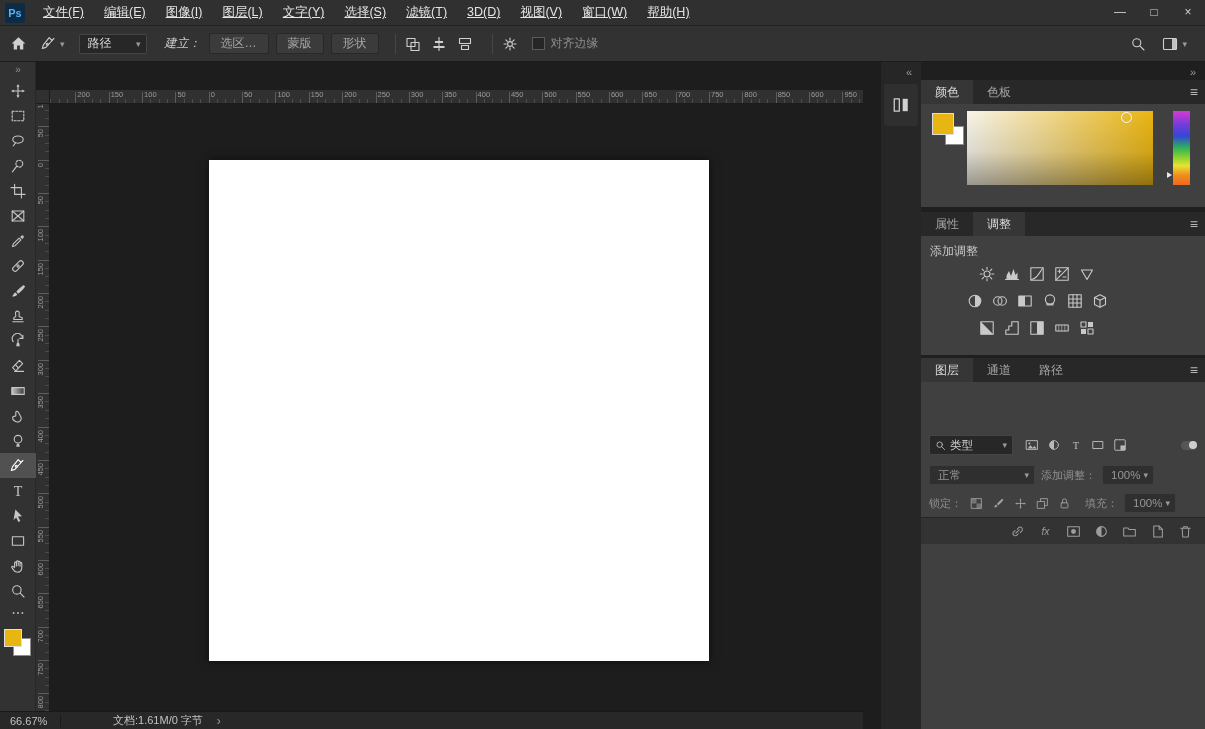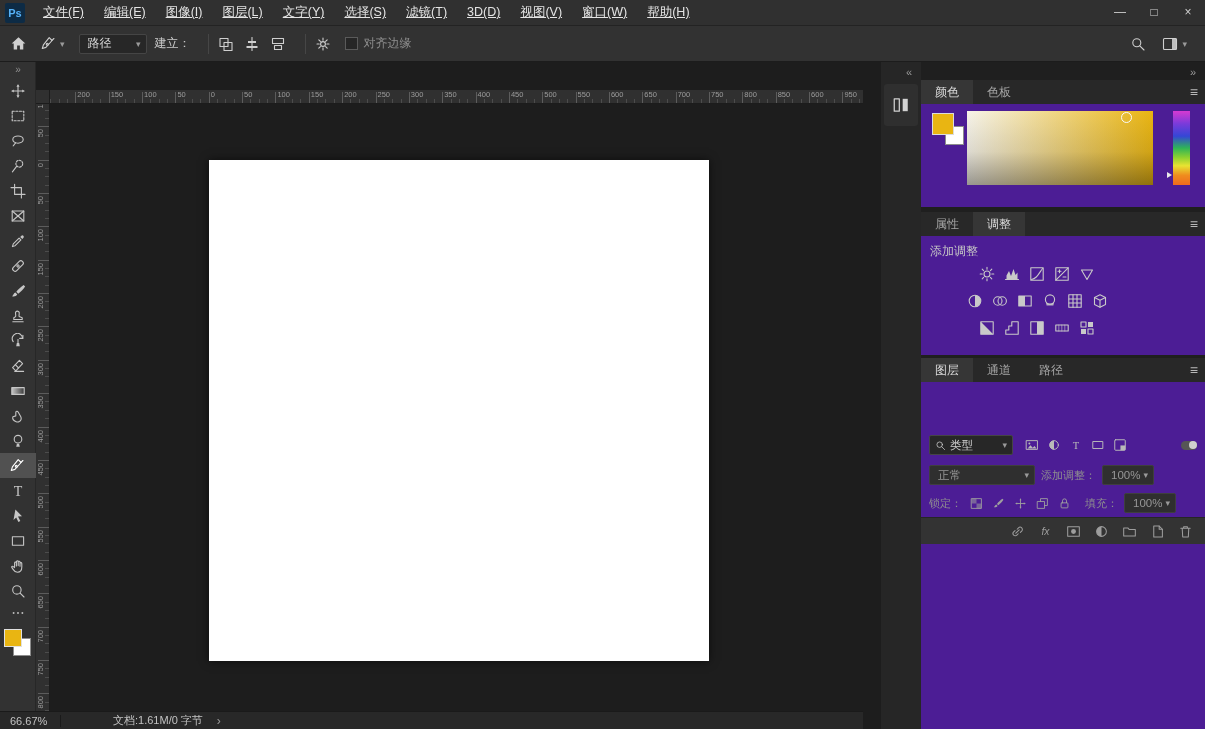--- a/index.html
+++ b/index.html
@@ -21,21 +21,21 @@
   
   .optionsbar{position:absolute;top:26px;left:0;right:0;height:36px;background:#323232;
               border-bottom:1px solid #1c1c1c;display:flex;align-items:center;padding:0 10px;box-sizing:border-box;}
   .opt-icon{color:#cfcfcf;margin-right:10px;}
   .tool-preset{display:flex;align-items:center;gap:3px;color:#cfcfcf;padding:2px 4px;margin-right:10px;}
   .chev{color:#9a9a9a;font-size:9px;}
   .select{background:#272727;border:1px solid #454545;border-radius:2px;height:20px;display:flex;
           align-items:center;padding:0 5px 0 8px;color:#d8d8d8;font-size:12px;box-sizing:border-box;}
   .select .chev{margin-left:auto;}
   .mode-select{width:68px;}
-  .opt-label{color:#c9c9c9;font-size:12px;margin:0 8px 0 8px;}
+  .opt-label{color:#c9c9c9;font-size:12px;margin:0 8px 0 18px;font-style:italic;}
   .opt-btn{background:#3b3b3b;border:1px solid #282828;border-radius:2px;color:#a6a6a6;font-size:12px;
            height:21px;padding:0 11px;margin-right:7px;}
   .vsep{width:1px;height:20px;background:#464646;margin:0 9px;}
   .chk{display:flex;gap:6px;align-items:center;color:#8f8f8f;font-size:12px;margin-left:4px;}
   .checkbox{width:11px;height:11px;background:#262626;border:1px solid #5a5a5a;display:inline-block;}
   .opt-right{margin-left:auto;display:flex;align-items:center;gap:16px;color:#cfcfcf;padding-right:8px;}
   .ws-wrap{display:flex;align-items:center;gap:4px;}
 
   
   .toolbar{position:absolute;top:62px;left:0;width:36px;bottom:18px;background:#323232;
@@ -83,21 +83,21 @@
   .dock{position:absolute;top:62px;left:921px;right:0;bottom:0;background:#1f1f1f;}
   .dock-chev{position:absolute;top:4px;right:9px;color:#9a9a9a;font-size:11px;}
   .panel{position:absolute;left:0;right:0;}
   .color-panel{top:18px;height:127px;}
   .adj-panel{top:150px;height:143px;}
   .layers-panel{top:296px;bottom:0;}
   .ptabs{position:relative;height:24px;background:#282828;display:flex;}
   .ptab{height:24px;line-height:24px;padding:0 14px;color:#a5a5a5;font-size:12px;}
   .ptab.active{background:#363636;color:#dadada;}
   .pmenu{position:absolute;right:7px;top:0;line-height:24px;color:#b8b8b8;font-size:14px;}
-  .pbody{position:absolute;top:24px;left:0;right:0;bottom:0;background:#4c1d95;}
+  .pbody{position:absolute;top:24px;left:0;right:0;bottom:0;background:#404040;}
 
   
   .fgsw2{position:absolute;left:11px;top:9px;width:20px;height:20px;border:1px solid #dcdcdc;z-index:2;}
   .bgsw2{position:absolute;left:24px;top:22px;width:17px;height:17px;background:#fff;border:1px solid #8c8c8c;}
   .spectrum{position:absolute;left:46px;top:7px;width:186px;height:74px;
             background:linear-gradient(to bottom, rgba(30,30,30,0) 0%, rgba(30,30,30,.12) 55%, rgba(0,0,0,.38) 100%),
                        linear-gradient(to right,#f7f4ea,#e9b512);}
   .picker-ring{position:absolute;right:21px;top:1px;width:9px;height:9px;border:1.2px solid #fafafa;border-radius:50%;}
   .huestrip{position:absolute;right:15px;top:7px;width:17px;height:74px;
             background:linear-gradient(to bottom,#d63ad1 0%,#7b3bda 17%,#3546d6 34%,#2fb457 50%,#8fd12f 63%,#e8e332 74%,#ef8c1e 87%,#ef6a1e 100%);}
@@ -179,20 +179,25 @@
             <path d="M11 4.4l1.9-1.9"></path>
           </svg>
         </span>
       <span class="chev">▾</span>
     </span>
     <div class="select mode-select">
       <span>路径</span>
       <span class="chev">▾</span>
     </div>
     <span class="opt-label">建立：</span>
+    <span id="make-buttons" style="display:flex;">
+        <button class="opt-btn">选区…</button>
+        <button class="opt-btn">蒙版</button>
+        <button class="opt-btn">形状</button>
+      </span>
     <span class="vsep"></span>
     <span class="opt-icon">
         <svg class="ic" width="16" height="16" viewBox="0 0 16 16">
           <rect x="2" y="2.5" width="8" height="8"></rect>
           <rect x="6" y="6.5" width="8" height="8"></rect>
         </svg>
       </span>
     <span class="opt-icon">
         <svg class="ic" width="16" height="16" viewBox="0 0 16 16">
           <path d="M8 1.5v13"></path>

